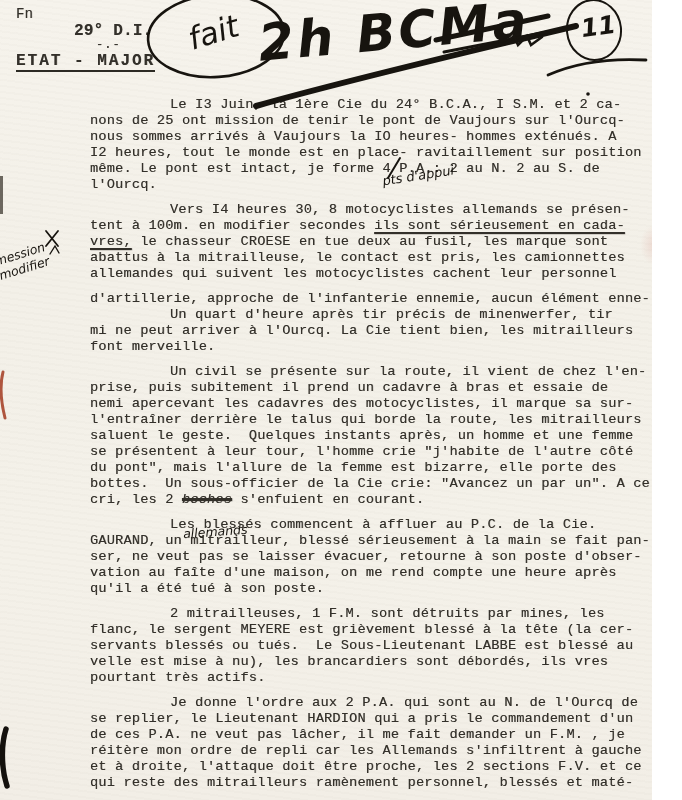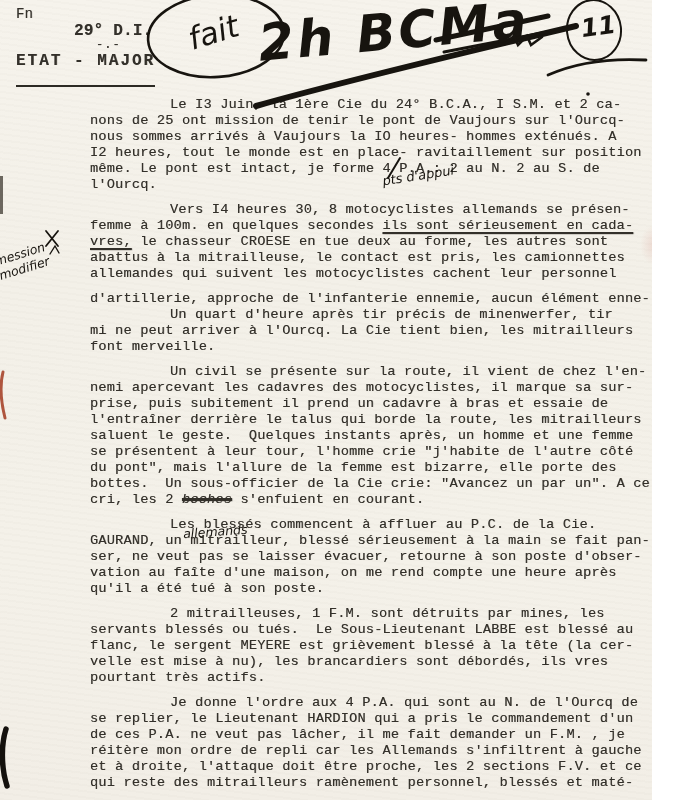--- a/index.html
+++ b/index.html
@@ -15,21 +15,21 @@
   }
   .typed{
     text-shadow:0.35px 0.35px 0 rgba(45,42,35,0.5);
     letter-spacing:0.2px;
   }
   .corner-mark{position:absolute;left:16px;top:6px;font-size:14px;}
   .unit{position:absolute;left:74px;top:22px;font-size:16px;font-weight:bold;}
   .unit-sep{position:absolute;left:96px;top:38px;font-size:12px;letter-spacing:1px;}
   .office{
     position:absolute;left:16px;top:52px;font-size:16px;font-weight:bold;
-    letter-spacing:2px;border-bottom:2.5px solid #2c2a24;padding-bottom:15px;
+    letter-spacing:2px;border-bottom:2.5px solid #2c2a24;padding-bottom:0;
   }
   .doc-body{
     position:absolute;left:90px;top:97px;width:560px;
     font-size:13.6px;line-height:16px;
   }
   .para{margin:0 0 9px 0;}
   .line{white-space:pre;height:16px;}
   .line.first{text-indent:80px;}
   .u{text-decoration:underline;text-decoration-thickness:1.5px;text-underline-offset:2.5px;}
   .strike{text-decoration:line-through;text-decoration-thickness:2.5px;font-style:italic;}
@@ -66,58 +66,58 @@
       <div class="para">
         <div class="line first"><span>Le I3 Juin, la 1ère Cie du 24° B.C.A., I S.M. et 2 ca-</span></div>
         <div class="line"><span>nons de 25 ont mission de tenir le pont de Vaujours sur l'Ourcq-</span></div>
         <div class="line"><span>nous sommes arrivés à Vaujours la IO heures- hommes exténués. A</span></div>
         <div class="line"><span>I2 heures, tout le monde est en place- ravitaillement sur position</span></div>
         <div class="line"><span>même. Le pont est intact, je forme 4 P.A.: 2 au N. 2 au S. de</span></div>
         <div class="line"><span>l'Ourcq.</span></div>
       </div>
       <div class="para">
         <div class="line first"><span>Vers I4 heures 30, 8 motocyclistes allemands se présen-</span></div>
-        <div class="line"><span>femme à 100m. en quelques secondes </span><span class="u">ils sont sérieusement en cada-</span></div>
-        <div class="line"><span class="u">vres,</span><span> le chasseur CROESE en tue deux au forme, les autres sont</span></div>
+        <div class="line"><span>tent à 100m. en modifier secondes </span><span class="u">ils sont sérieusement en cada-</span></div>
+        <div class="line"><span class="u">vres,</span><span> le chasseur CROESE en tue deux au fusil, les marque sont</span></div>
         <div class="line"><span>abattus à la mitrailleuse, le contact est pris, les camionnettes</span></div>
         <div class="line"><span>allemandes qui suivent les motocyclistes cachent leur personnel</span></div>
       </div>
       <div class="para">
         <div class="line"><span>d'artillerie, approche de l'infanterie ennemie, aucun élément enne-</span></div>
         <div class="line first"><span>Un quart d'heure après tir précis de minenwerfer, tir</span></div>
         <div class="line"><span>mi ne peut arriver à l'Ourcq. La Cie tient bien, les mitrailleurs</span></div>
         <div class="line"><span>font merveille.</span></div>
       </div>
       <div class="para">
         <div class="line first"><span>Un civil se présente sur la route, il vient de chez l'en-</span></div>
+        <div class="line"><span>prise, puis subitement il prend un cadavre à bras et essaie de</span></div>
         <div class="line"><span>nemi apercevant les cadavres des motocyclistes, il marque sa sur-</span></div>
-        <div class="line"><span>prise, puis subitement il prend un cadavre à bras et essaie de</span></div>
         <div class="line"><span>l'entraîner derrière le talus qui borde la route, les mitrailleurs</span></div>
         <div class="line"><span>saluent le geste.  Quelques instants après, un homme et une femme</span></div>
         <div class="line"><span>se présentent à leur tour, l'homme crie "j'habite de l'autre côté</span></div>
         <div class="line"><span>du pont", mais l'allure de la femme est bizarre, elle porte des</span></div>
         <div class="line"><span>bottes.  Un sous-officier de la Cie crie: "Avancez un par un". A ce</span></div>
         <div class="line"><span>cri, les 2 </span><span class="strike">boches</span><span> s'enfuient en courant.</span></div>
       </div>
       <div class="para">
         <div class="line first"><span>Les blessés commencent à affluer au P.C. de la Cie.</span></div>
         <div class="line"><span>GAURAND, un mitrailleur, blessé sérieusement à la main se fait pan-</span></div>
         <div class="line"><span>ser, ne veut pas se laisser évacuer, retourne à son poste d'obser-</span></div>
         <div class="line"><span>vation au faîte d'une maison, on me rend compte une heure après</span></div>
         <div class="line"><span>qu'il a été tué à son poste.</span></div>
       </div>
       <div class="para">
         <div class="line first"><span>2 mitrailleuses, 1 F.M. sont détruits par mines, les</span></div>
+        <div class="line"><span>flanc, le sergent MEYERE est grièvement blessé à la tête (la cer-</span></div>
         <div class="line"><span>servants blessés ou tués.  Le Sous-Lieutenant LABBE est blessé au</span></div>
-        <div class="line"><span>flanc, le sergent MEYERE est grièvement blessé à la tête (la cer-</span></div>
         <div class="line"><span>velle est mise à nu), les brancardiers sont débordés, ils vres</span></div>
         <div class="line"><span>pourtant très actifs.</span></div>
       </div>
       <div class="para">
-        <div class="line first"><span>Je donne l'ordre aux 4 P.A. qui sont au N. de l'Ourcq de</span></div>
+        <div class="line first"><span>Je donne l'ordre aux 2 P.A. qui sont au N. de l'Ourcq de</span></div>
         <div class="line"><span>se replier, le Lieutenant HARDION qui a pris le commandement d'un</span></div>
         <div class="line"><span>de ces P.A. ne veut pas lâcher, il me fait demander un F.M. , je</span></div>
         <div class="line"><span>réitère mon ordre de repli car les Allemands s'infiltrent à gauche</span></div>
         <div class="line"><span>et à droite, l'attaque doit être proche, les 2 sections F.V. et ce</span></div>
         <div class="line"><span>qui reste des mitrailleurs ramènement personnel, blessés et maté-</span></div>
       </div>
     </div>
 
   <div class="hand hand-fait">fait</div>
   <div class="hand hand-big"><span>2h BC</span><span>Ma</span></div>

